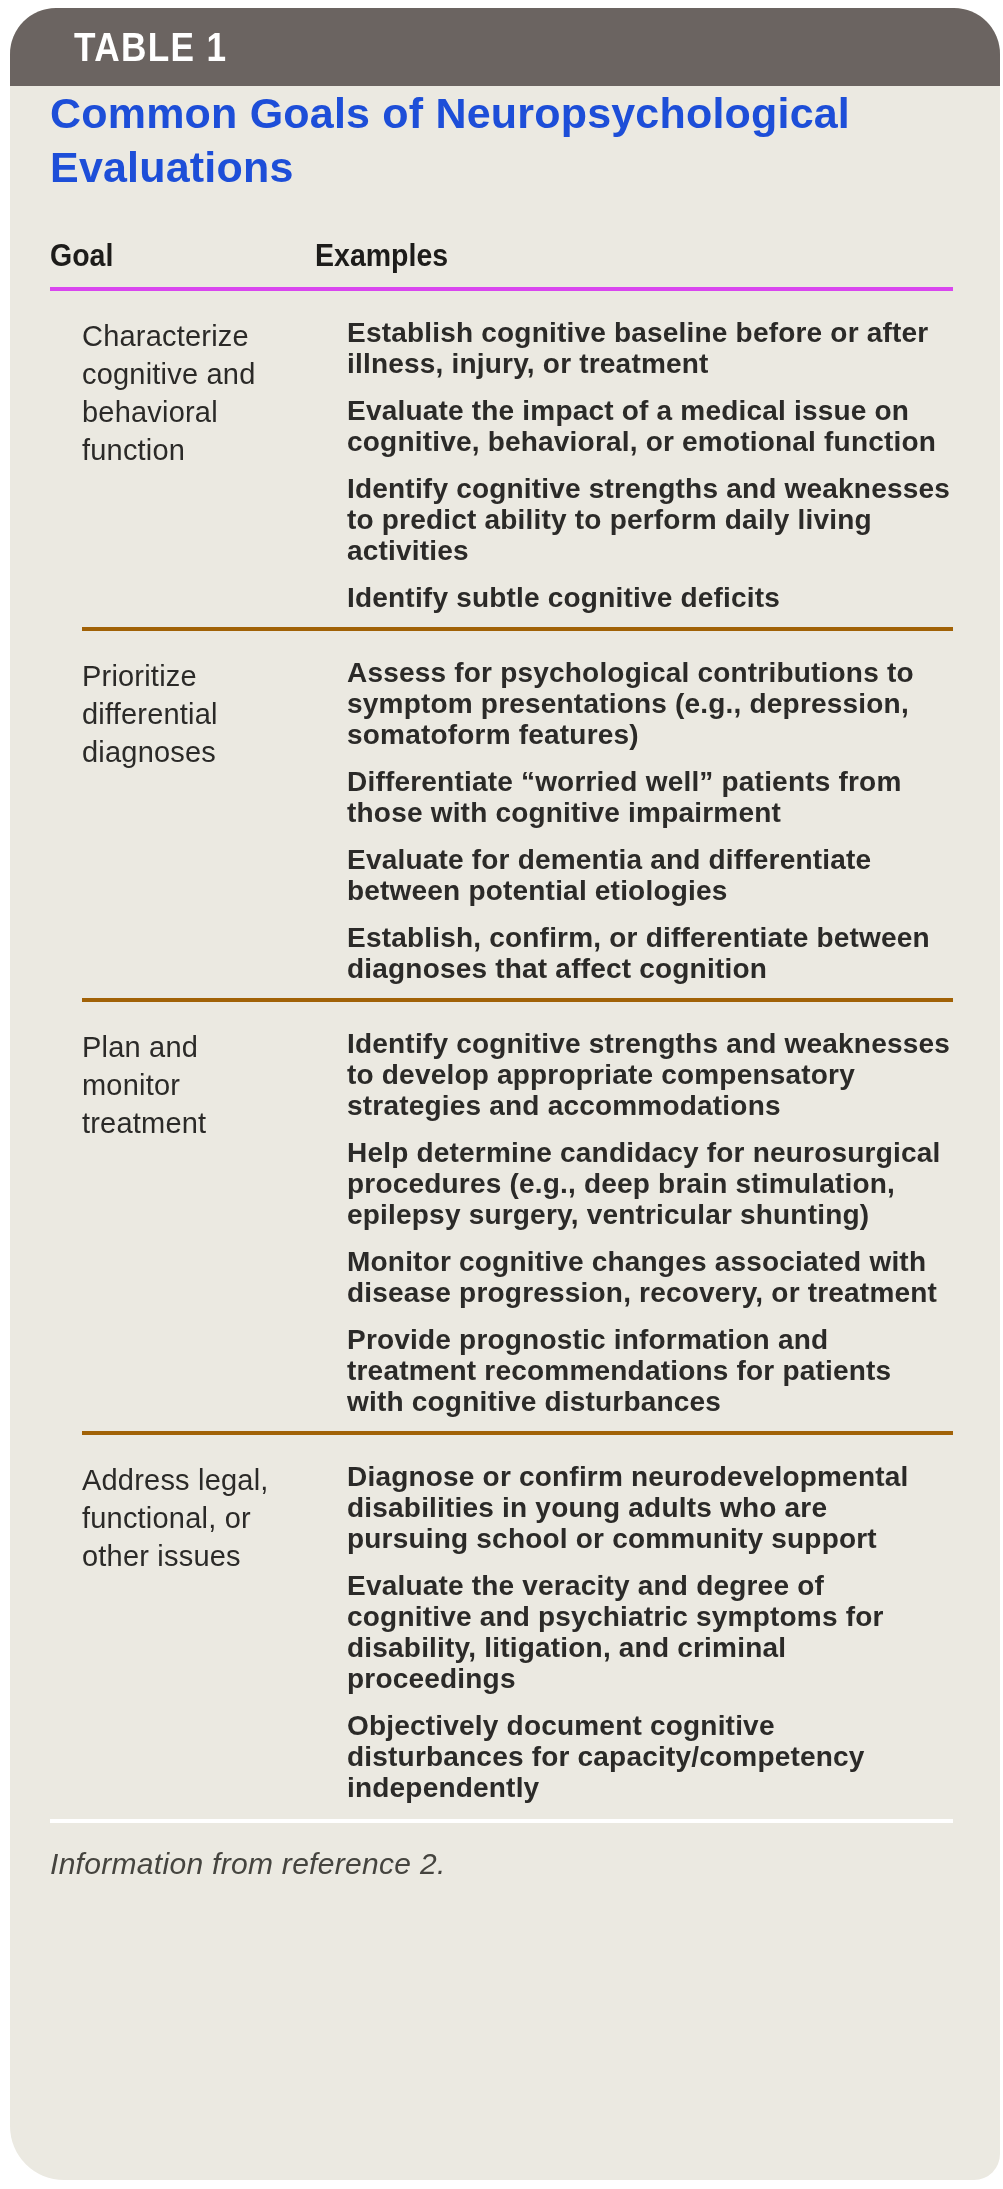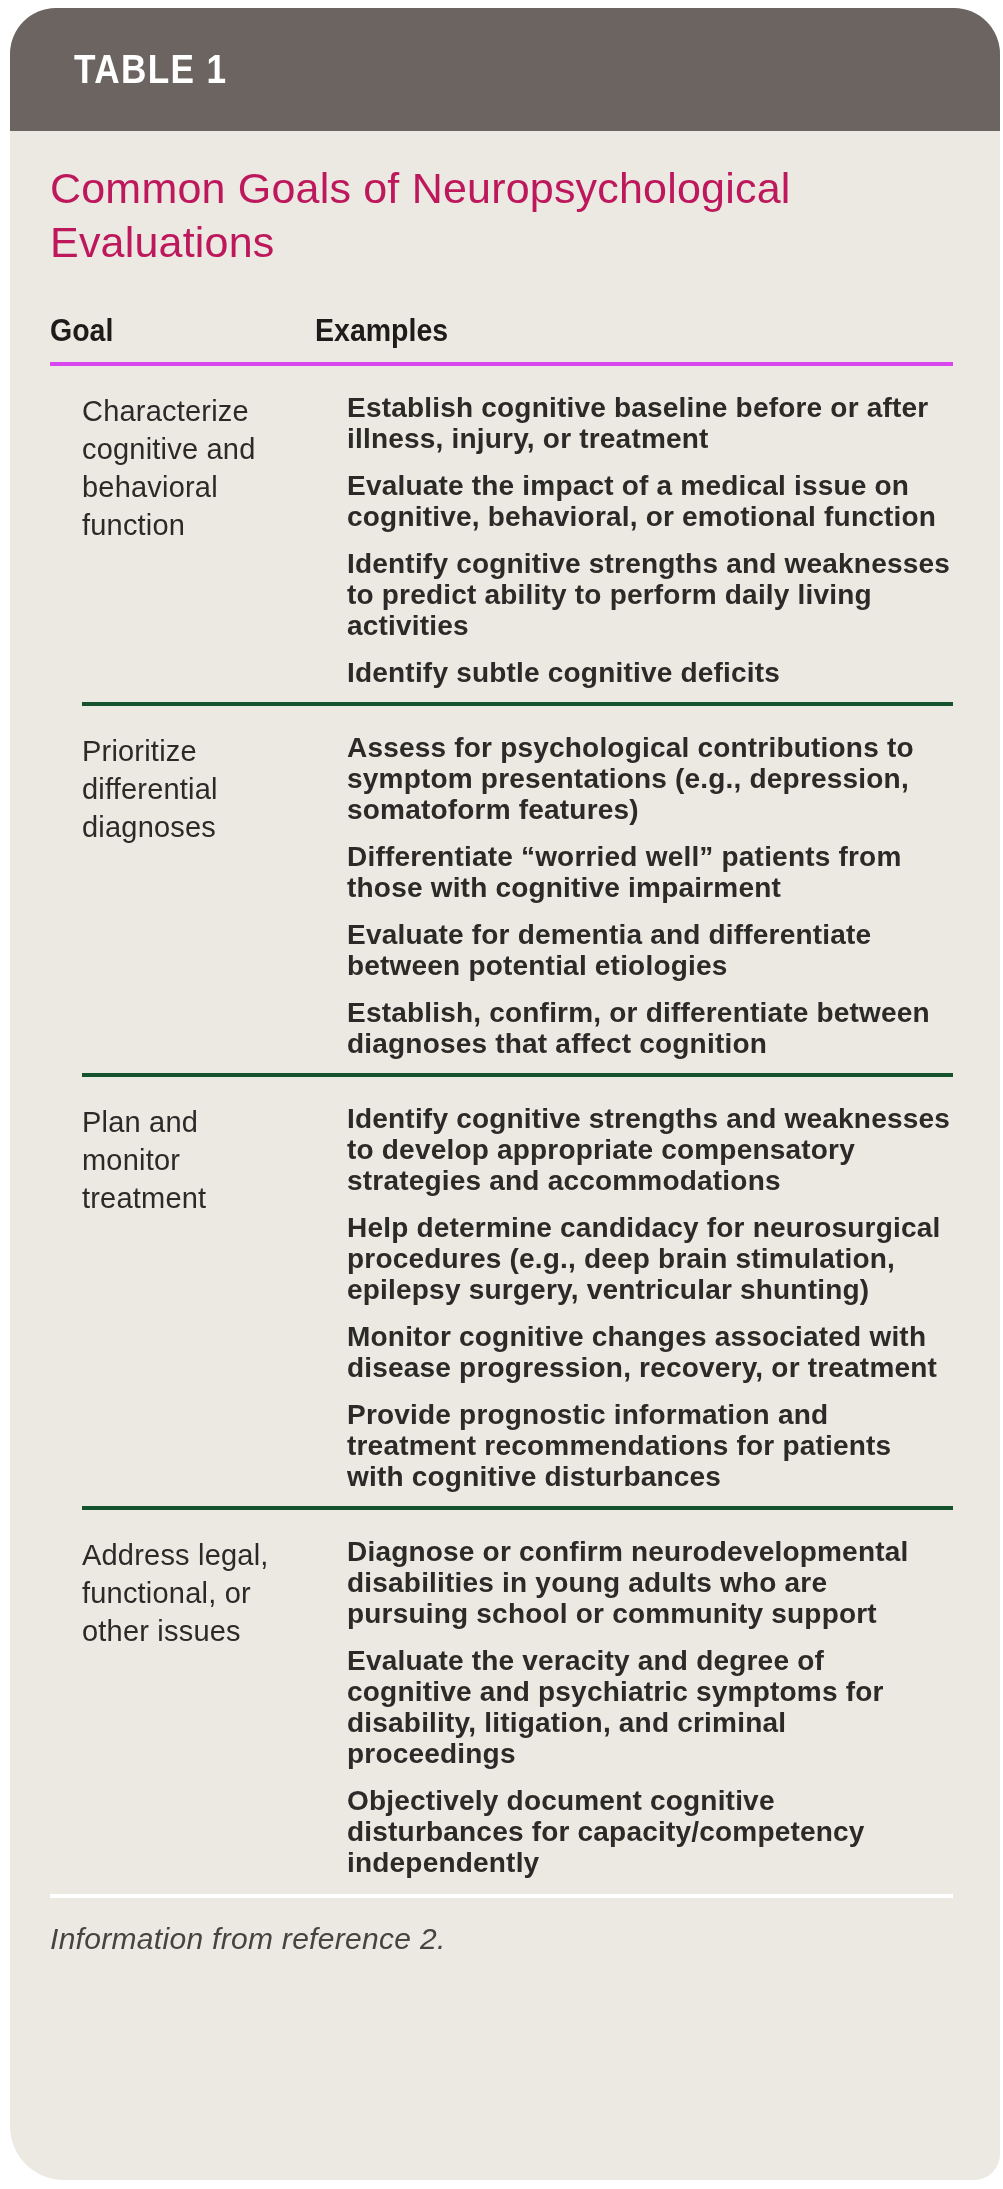--- a/index.html
+++ b/index.html
@@ -15,46 +15,45 @@
     margin: 8px 3px 6px 10px;
     width: 990px;
     min-height: 2172px;
     background: #ebe9e1;
     border-radius: 46px 46px 26px 54px;
     overflow: hidden;
   }
 
   
   .tag-bar {
-    height: 123px;
+    height: 78px;
     background: #6b6461;
     display: flex;
     align-items: center;
     padding-left: 64px;
   }
   .tag-bar .tag-text {
     color: #ffffff;
     font-size: 40px;
     font-weight: 700;
     letter-spacing: 1.5px;
     transform: scaleX(0.88);
     transform-origin: left center;
     white-space: nowrap;
   }
 
   .content {
     padding: 0 38px 0 40px;
   }
 
   .title {
-    margin-top: 30px;
     max-width: 830px;
-    color: #be185d;
+    color: #1d4ed8;
     font-size: 43px;
-    font-weight: 400;
+    font-weight: 700;
     line-height: 54px;
     letter-spacing: 0.2px;
   }
 
   .table-wrap {
     width: 903px;   
   }
 
   .col-headers {
     display: grid;
@@ -74,21 +73,21 @@
   }
 
   .row {
     display: grid;
     grid-template-columns: 215px 1fr;
     column-gap: 50px;
     padding: 26px 0 14px 0;
     margin-left: 32px;
   }
   .row + .row {
-    border-top: 4px solid #14532d;
+    border-top: 4px solid #a16207;
   }
 
   .goal-cell {
     font-size: 29px;
     line-height: 38px;
     color: #2b2a28;
     letter-spacing: 0.2px;
   }
 
   .examples-cell .example {

